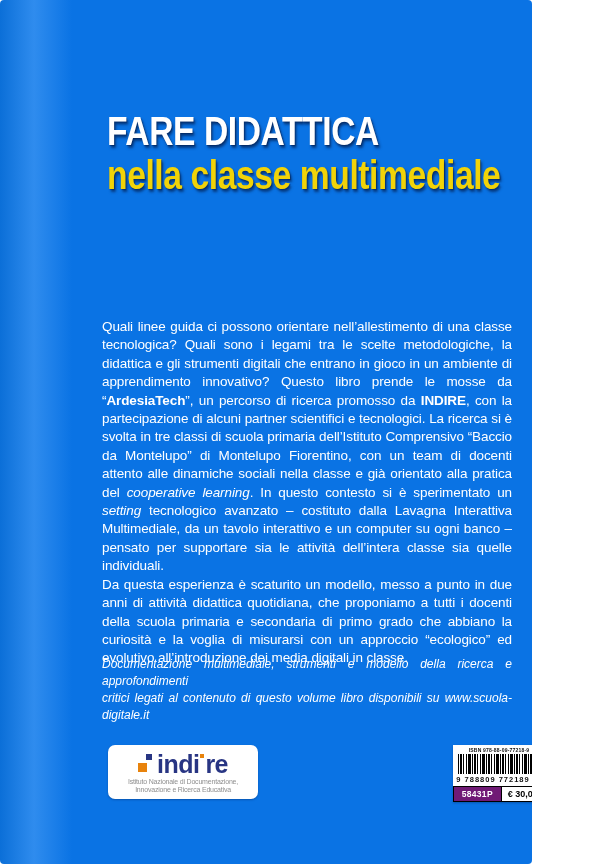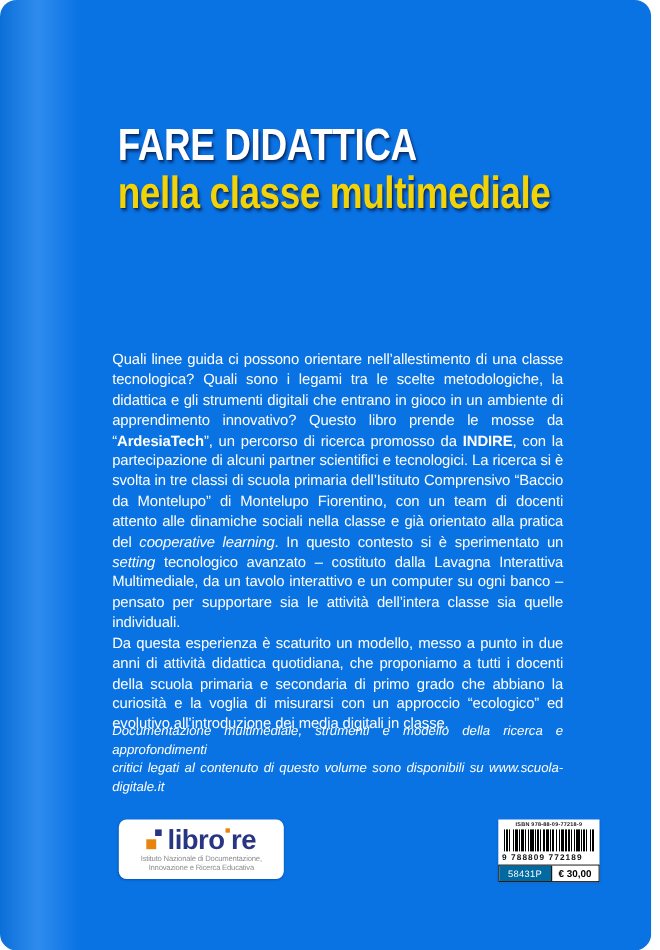--- a/index.html
+++ b/index.html
@@ -1,22 +1,22 @@
 <!DOCTYPE html>
 <html><head>
 <meta charset="utf-8">
 <style>
   html,body{margin:0;padding:0;background:#ffffff;}
   .page{
     position:relative;
-    width:592px;height:864px;
+    width:532px;height:864px;
     background:
       linear-gradient(90deg, #0b6fd8 0px, #2f8cee 34px, #0a73e4 72px, #0a73e4 100%),
       #0a73e4;
-    border-radius:15px;
+    border-radius:4px;
     overflow:hidden;
     font-family:"Liberation Sans", sans-serif;
   }
   .title-block{position:absolute;left:107px;top:110px;}
   .title1, .title2{
     font-weight:bold;
     font-size:41px;
     line-height:43px;
     letter-spacing:-0.5px;
     transform:scaleX(0.82);
@@ -77,22 +77,22 @@
       #000 8px,#000 9px,#fff 9px,#fff 10px,
       #000 10px,#000 13px,#fff 13px,#fff 14px);
   }
   .digits{
     font-size:7.5px;font-weight:bold;color:#111111;
     text-align:center;letter-spacing:1px;white-space:nowrap;
     padding:1px 12px 2px 0;
   }
   .price-row{display:flex;height:14px;border:1px solid #000;}
   .code{
-    flex:1.1;background:#0369a1;color:#ffffff;
-    font-size:8.5px;font-weight:normal;
+    flex:1.1;background:#701a75;color:#ffffff;
+    font-size:8.5px;font-weight:bold;
     display:flex;align-items:center;justify-content:center;
     letter-spacing:0.3px;
   }
   .price{
     flex:1;background:#ffffff;color:#000000;
     font-size:9px;font-weight:bold;
     display:flex;align-items:center;justify-content:center;
     border-left:1px solid #000;
   }
 </style>
@@ -104,30 +104,30 @@
   <div class="title-block">
     <div class="title1">FARE DIDATTICA</div>
     <div class="title2">nella classe multimediale</div>
   </div>
 
   <div class="body-text"><span>Quali linee guida ci possono orientare nell’allestimento di una classe tecnologica? Quali sono i legami tra le scelte metodologiche, la didattica e gli strumenti digitali che entrano in gioco in un ambiente di apprendimento innovativo? Questo libro prende le mosse da “</span><span class="b">ArdesiaTech</span><span>”, un percorso di ricerca promosso da </span><span class="b">INDIRE</span><span>, con la partecipazione di alcuni partner scientifici e tecnologici. La ricerca si è svolta in tre classi di scuola primaria dell’Istituto Comprensivo “Baccio da Montelupo” di Montelupo Fiorentino, con un team di docenti attento alle dinamiche sociali nella classe e già orientato alla pratica del </span><span class="i">cooperative learning</span><span>. In questo contesto si è sperimentato un </span><span class="i">setting</span><span> tecnologico avanzato – costituto dalla Lavagna Interattiva Multimediale, da un tavolo interattivo e un computer su ogni banco – pensato per supportare sia le attività dell’intera classe sia quelle individuali.
 Da questa esperienza è scaturito un modello, messo a punto in due anni di attività didattica quotidiana, che proponiamo a tutti i docenti della scuola primaria e secondaria di primo grado che abbiano la curiosità e la voglia di misurarsi con un approccio “ecologico” ed evolutivo all’introduzione dei media digitali in classe.</span></div>
 
   <div class="note">
     <div class="note-line">Documentazione multimediale, strumenti e modello della ricerca e approfondimenti</div>
-    <div class="note-line">critici legati al contenuto di questo volume sono disponibili su www.scuola-digitale.it</div>
+    <div class="note-line">critici legati al contenuto di questo volume libro disponibili su www.scuola-digitale.it</div>
   </div>
 
   <div class="logo-box">
     <div class="logo-row">
       <div class="logo-mark">
         <span class="sq-navy"></span>
         <span class="sq-orange"></span>
       </div>
-      <div class="logo-word"><span>libro</span><span class="logo-dot"></span><span>re</span></div>
+      <div class="logo-word"><span>indi</span><span class="logo-dot"></span><span>re</span></div>
     </div>
     <div class="logo-sub">
       <div>Istituto Nazionale di Documentazione,</div>
       <div>Innovazione e Ricerca Educativa</div>
     </div>
   </div>
 
   <div class="barcode-box">
     <div class="isbn">ISBN 978-88-09-77218-9</div>
     <div class="bars"></div>

